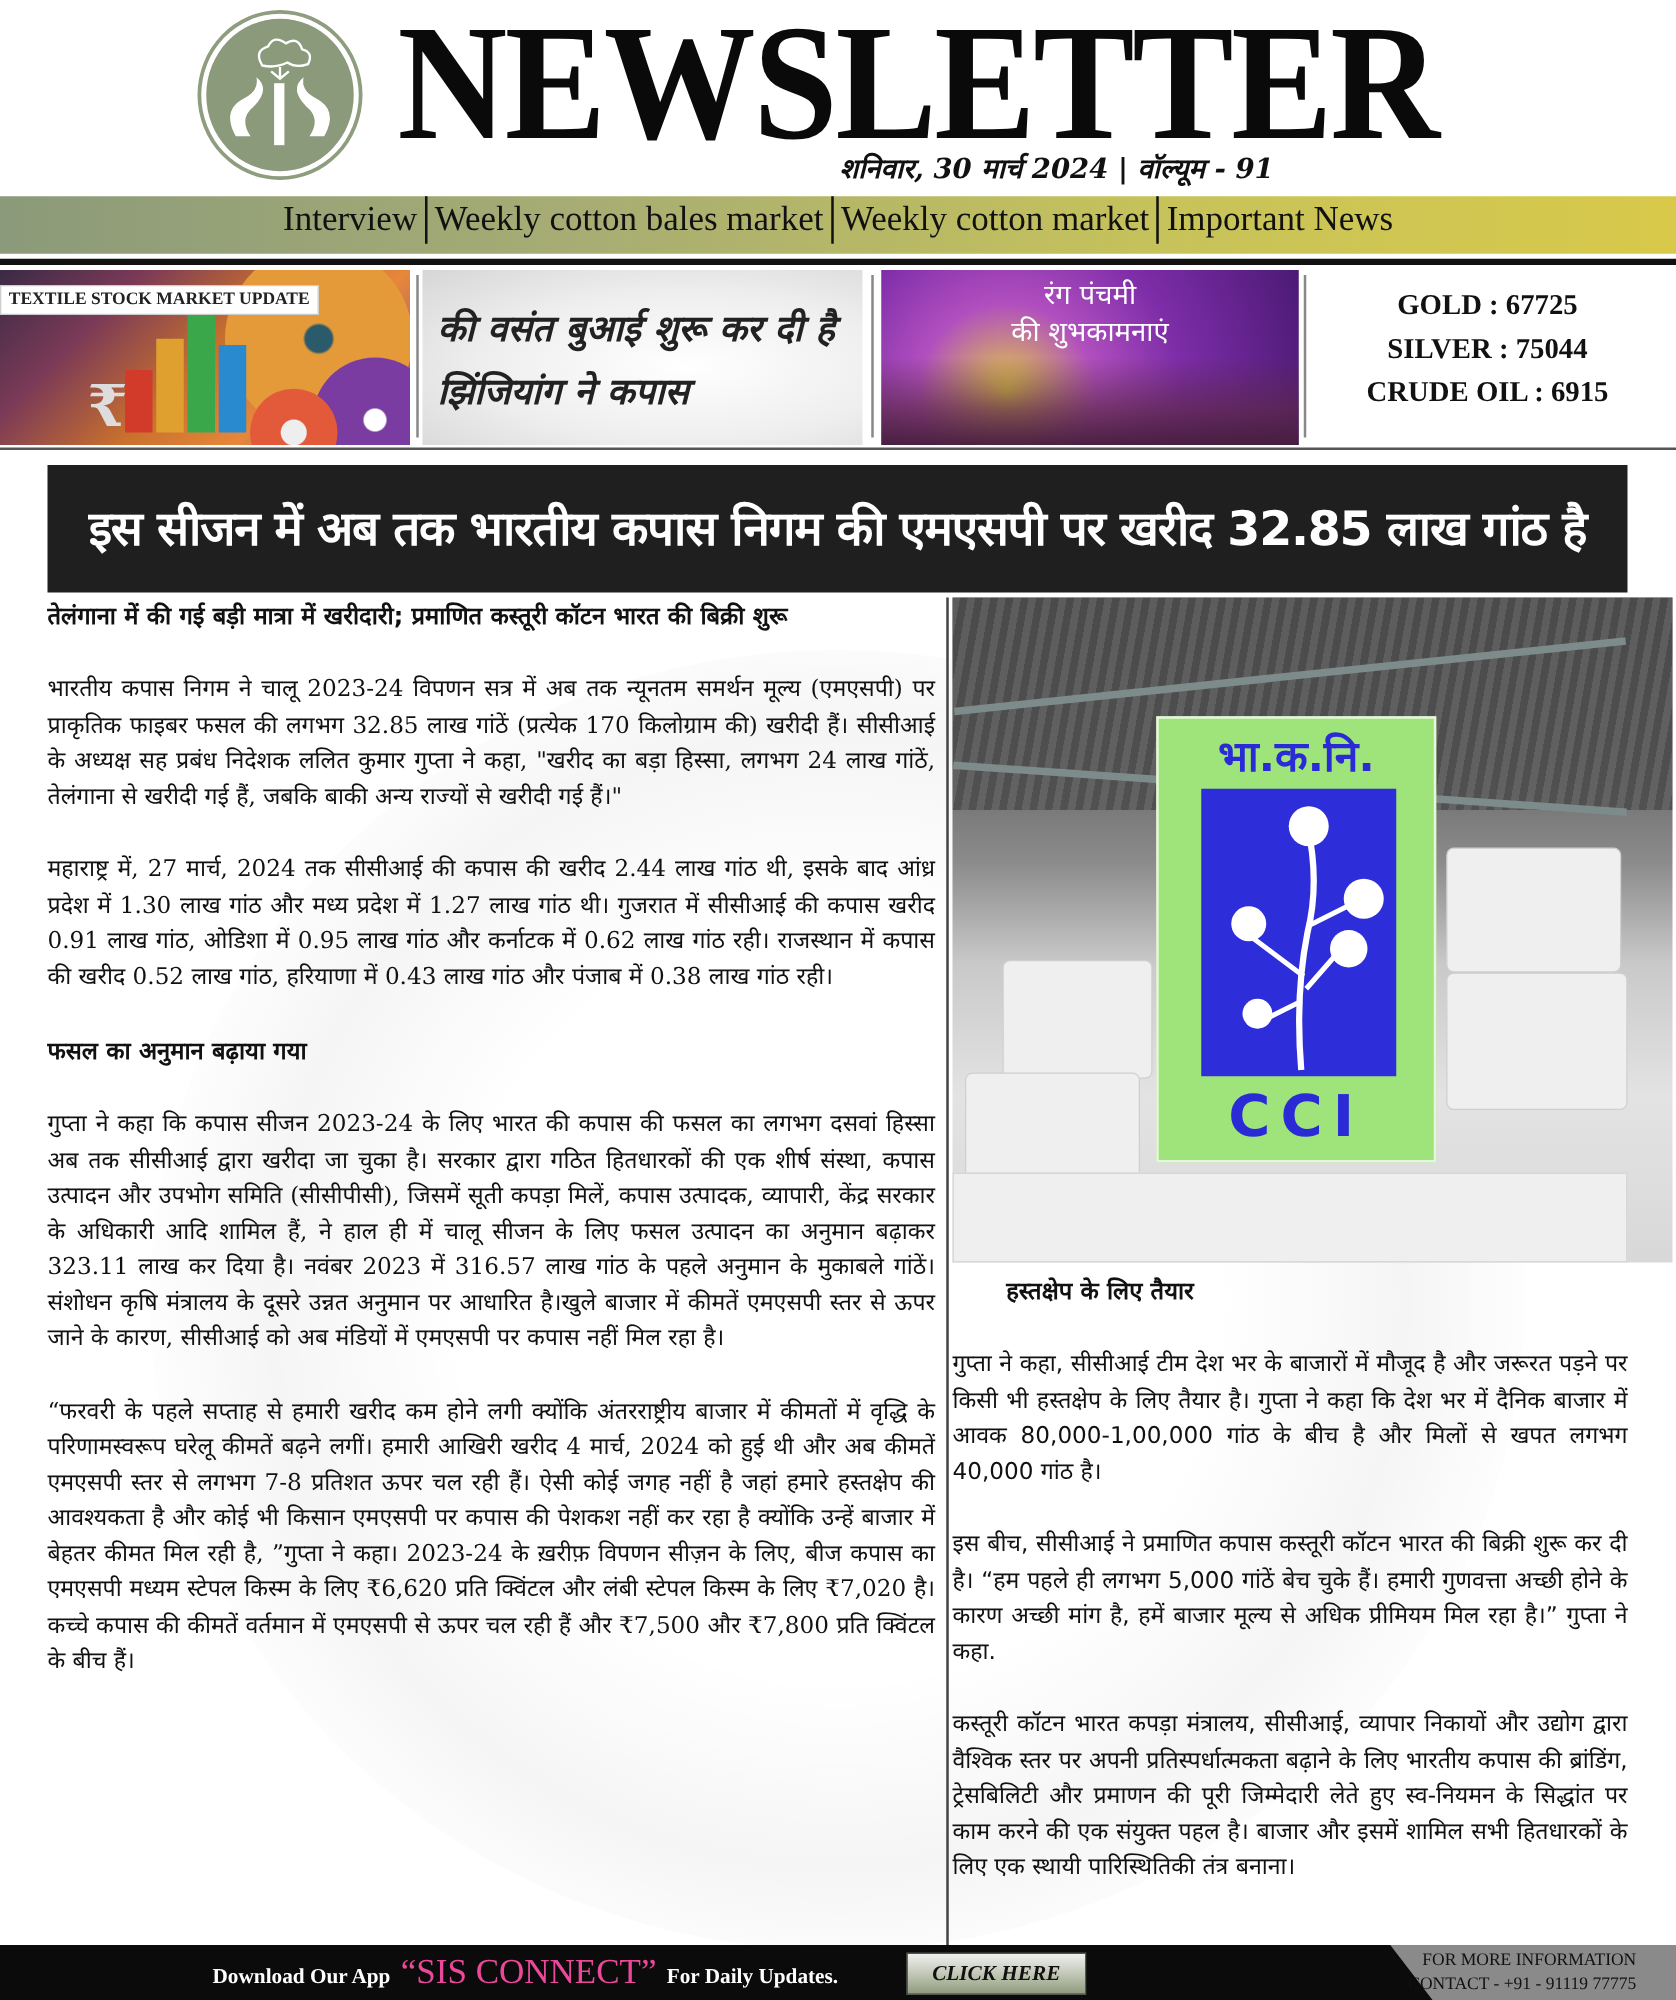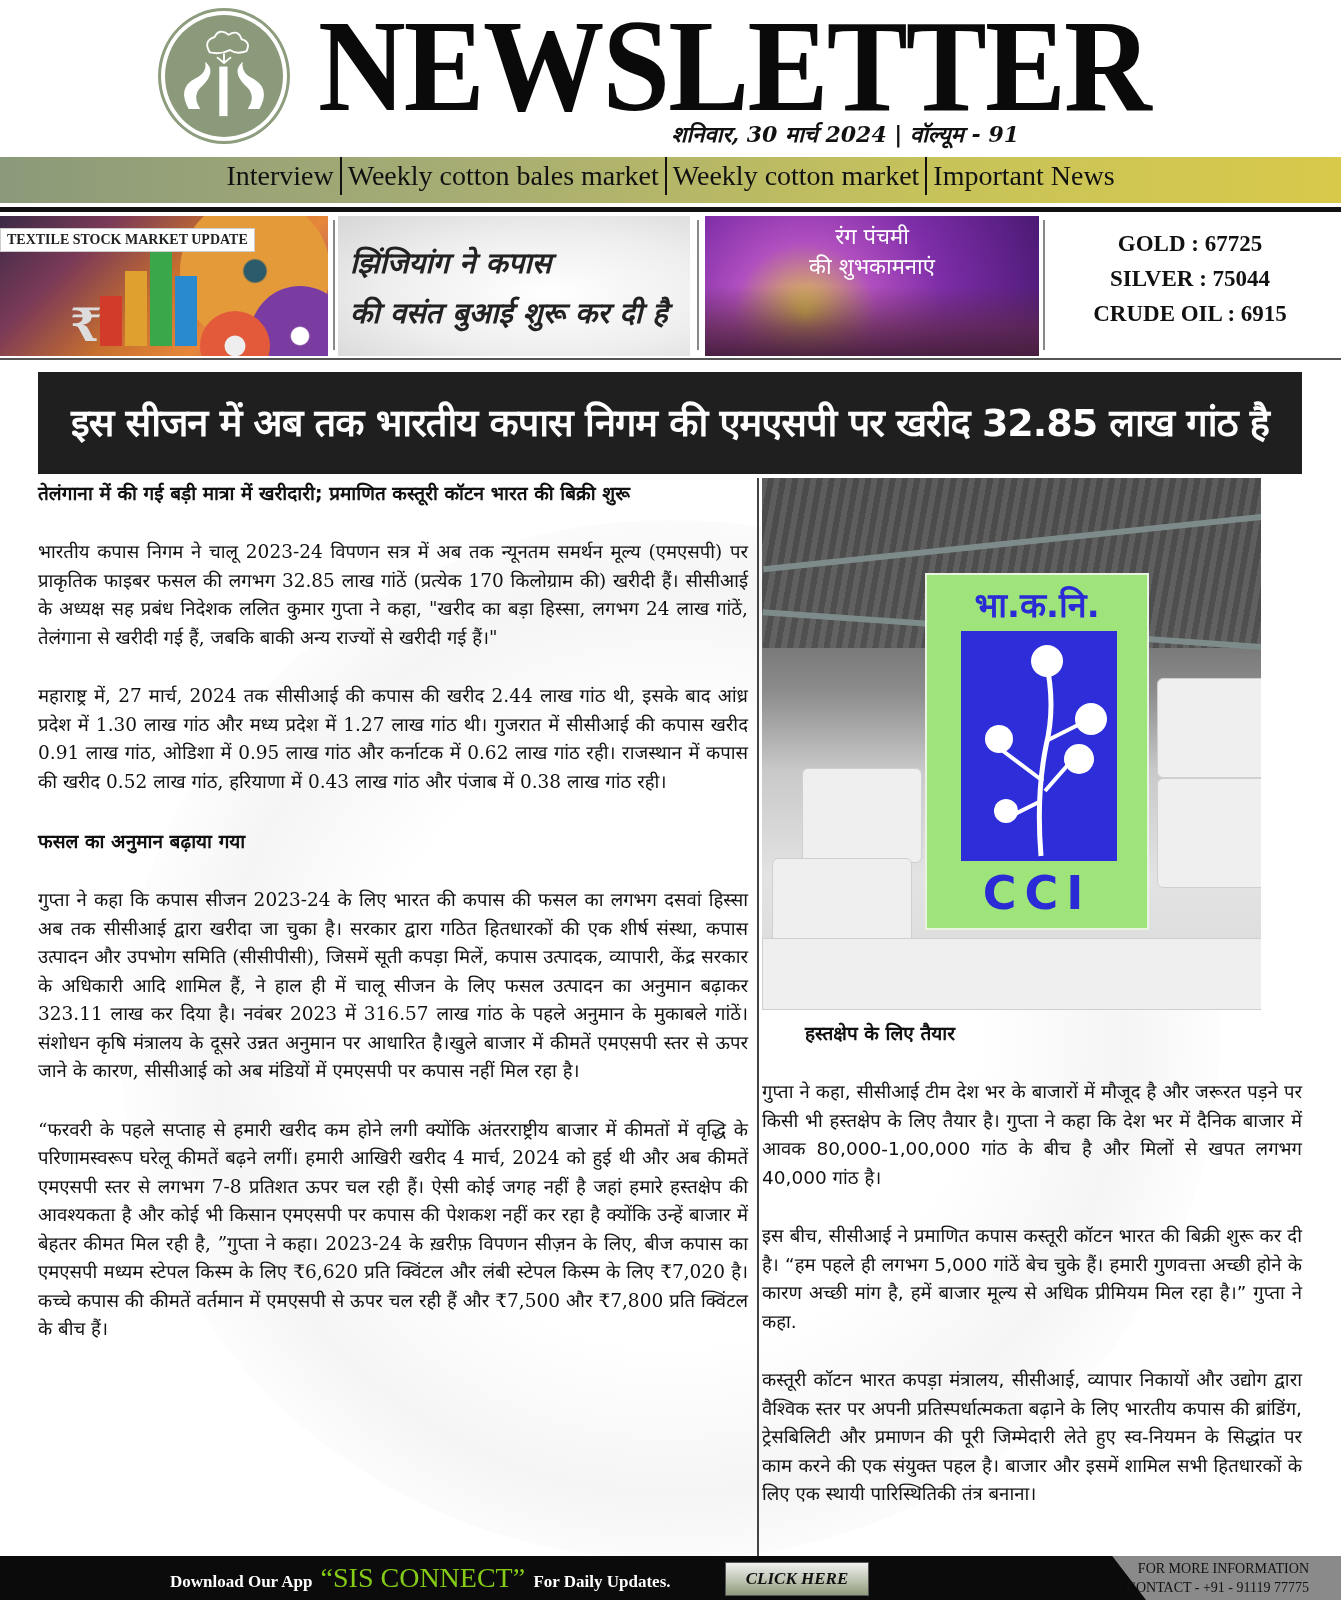--- a/index.html
+++ b/index.html
@@ -56,39 +56,39 @@
   .watermark { position: absolute; left: 120px; top: 520px; width: 1100px; height: 1040px; border-radius: 50%;
                background: radial-gradient(circle, rgba(0,0,0,0.0) 40%, rgba(0,0,0,0.04) 60%, rgba(0,0,0,0.0) 75%); pointer-events: none; }
   .col-left { position: absolute; left: 38px; top: 478px; width: 710px; font-family: "DejaVu Serif", serif; }
   .col-divider { position: absolute; left: 757px; top: 478px; width: 2px; height: 1078px; background: #444; }
   .col-right { position: absolute; left: 762px; top: 478px; width: 540px; font-family: "DejaVu Sans", sans-serif; }
 
   .subhead { font-family: "DejaVu Sans", sans-serif; font-weight: bold; font-size: 19px; line-height: 30px; color: #111; }
   .para { font-size: 18.5px; line-height: 28.5px; text-align: justify; color: #111; margin-top: 30px; }
   .col-right .para { font-family: "DejaVu Sans", sans-serif; font-size: 18.5px; line-height: 28.5px; }
 
-  .photo { position: relative; width: 499px; height: 532px; overflow: hidden;
+  .photo { position: relative; width: 576px; height: 532px; overflow: hidden;
            background: linear-gradient(180deg, #4d4d4d 0%, #6a6a6a 25%, #8c8c8c 40%, #c9c9c9 55%, #e3e3e3 75%, #d8d8d8 100%); }
   .photo .roof { position: absolute; left: 0; top: 0; width: 100%; height: 170px;
                  background: repeating-linear-gradient(100deg, #5f5f5f 0 6px, #4a4a4a 6px 12px); opacity: 0.85; }
   .photo .beam { position: absolute; height: 6px; background: #7d8c8a; }
   .photo .bale { position: absolute; background: #efefef; border: 1px solid #cfcfcf; border-radius: 6px; }
   .cci-logo { position: absolute; left: 163px; top: 95px; width: 224px; height: 357px; background: #9fe47a;
               border: 2px solid #e8f3e1; }
   .cci-logo .hindi { position: absolute; top: 6px; left: 0; width: 100%; text-align: center; font-family: "DejaVu Sans", sans-serif;
                      font-weight: bold; font-size: 34px; color: #2a2bd6; }
   .cci-logo .blue { position: absolute; left: 34px; top: 56px; width: 156px; height: 230px; background: #2d2dd9; }
   .cci-logo .cci { position: absolute; bottom: 8px; left: 0; width: 100%; text-align: center; font-family: "DejaVu Sans", sans-serif;
                    font-weight: bold; font-size: 46px; color: #2a2bd6; letter-spacing: 8px; }
 
   
   .footer { position: absolute; left: 0; top: 1556px; width: 1341px; height: 44px; background: #0b0b0b; }
   .footer .promo { position: absolute; left: 170px; top: 0; height: 44px; line-height: 44px; font-family: "Liberation Serif", serif;
                    font-weight: bold; color: #fff; font-size: 17px; white-space: nowrap; }
-  .footer .app { font-family: "Liberation Serif", serif; font-size: 28px; color: #84cc16; font-weight: normal; padding: 0 4px; }
+  .footer .app { font-family: "Liberation Serif", serif; font-size: 28px; color: #ec4899; font-weight: normal; padding: 0 4px; }
   .footer .cta { position: absolute; left: 725px; top: 6px; width: 144px; height: 34px; background: linear-gradient(180deg, #f0f0f0 0%, #b8bfaa 60%, #8e9a7d 100%);
                  border: 1px solid #555; font-family: "Liberation Serif", serif; font-weight: bold; font-style: italic; font-size: 17px;
                  color: #111; text-align: center; line-height: 32px; }
   .footer .info { position: absolute; right: 0; top: 0; width: 260px; height: 44px; background: #8a8a8a;
                   clip-path: polygon(12% 0, 100% 0, 100% 100%, 25% 100%); }
   .footer .info-text { position: absolute; right: 32px; top: 3px; text-align: right; font-family: "Liberation Serif", serif; font-size: 14px;
                        line-height: 19px; color: #111; }
 </style>
 </head>
 <body>
@@ -129,22 +129,22 @@
   <div class="bar" style="left:125px;height:75px;background:#e0a030;"></div>
   <div class="bar" style="left:150px;height:95px;background:#3aa84a;"></div>
   <div class="bar" style="left:175px;height:70px;background:#2a8ad0;"></div>
   <div class="rupee">₹</div>
   <div class="tag">TEXTILE STOCK MARKET UPDATE</div>
 </div>
 <div class="sep-v" style="left:333px;"></div>
 
 <div class="banner b2">
   <div class="head">
+    <div>की वसंत बुआई शुरू कर दी है</div>
     <div>झिंजियांग ने कपास</div>
-    <div>की वसंत बुआई शुरू कर दी है</div>
   </div>
 </div>
 <div class="sep-v" style="left:697px;"></div>
 
 <div class="banner b3">
   <div class="crowd"></div>
   <div class="head">
     <div>रंग पंचमी</div>
     <div>की शुभकामनाएं</div>
   </div>

